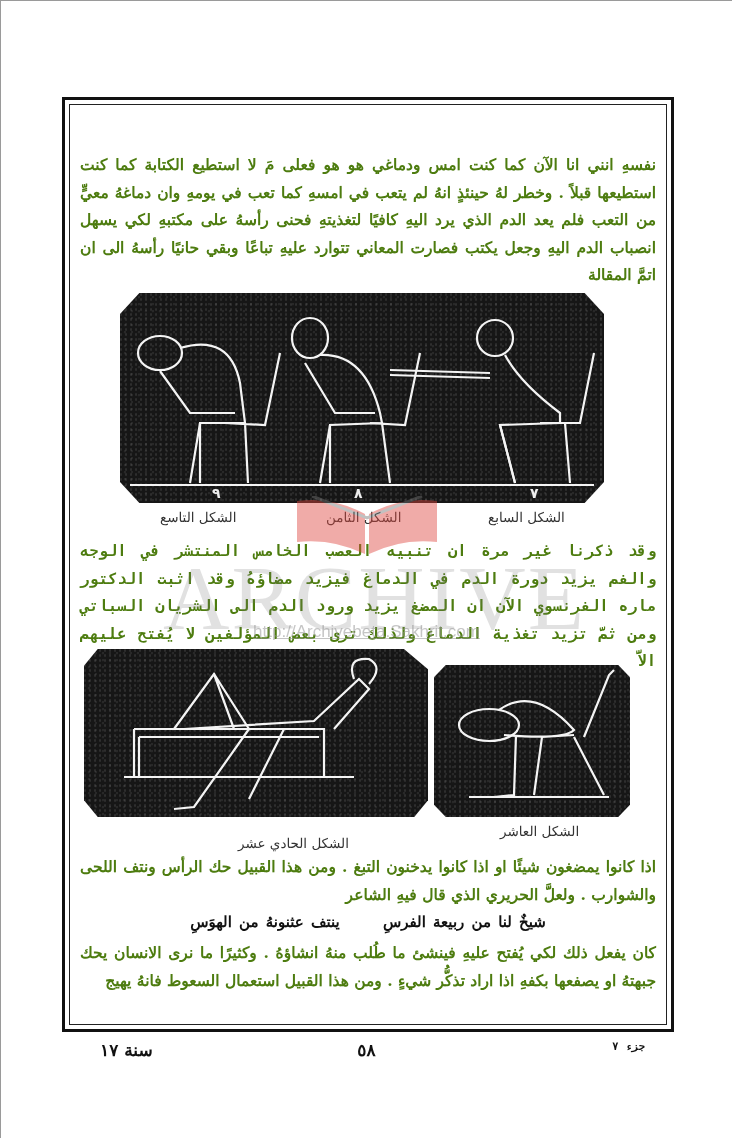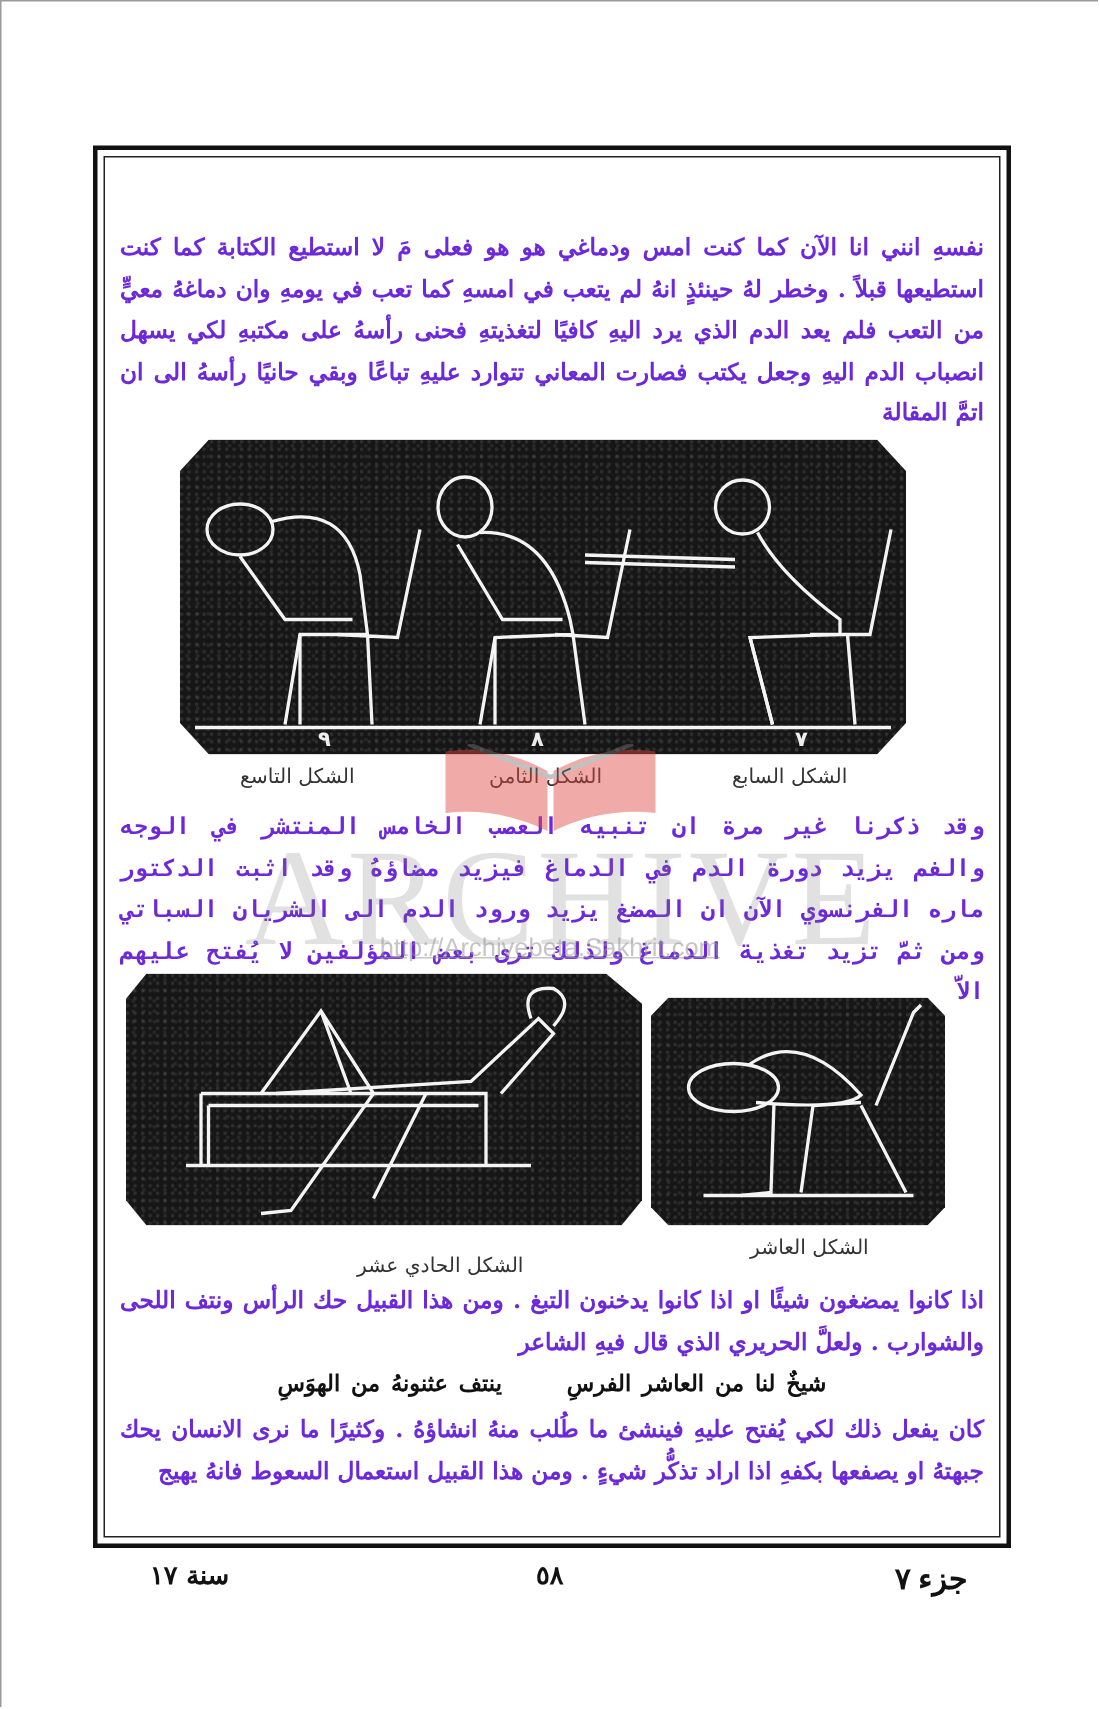--- a/index.html
+++ b/index.html
@@ -11,21 +11,21 @@
            border:3px solid #111; }
   .frame-inner { position:absolute; left:4px; top:4px; right:4px; bottom:4px;
            border:1px solid #222; }
   .header { position:absolute; left:0; right:0; top:0; height:38px; }
   .hdr-title { position:absolute; left:0; right:0; top:8px; text-align:center;
            font-size:19px; font-family:"DejaVu Serif", serif; }
   .hdr-page { position:absolute; left:22px; top:8px; font-size:18px; font-family:"DejaVu Serif", serif; }
   .hdr-rule { position:absolute; left:8px; right:8px; top:40px; border-top:1.5px solid #222; }
   .para { position:absolute; left:10px; right:10px; direction:rtl; text-align:justify;
           text-align-last:right; font-family:"DejaVu Serif", serif; font-size:15.5px;
-          line-height:27.5px; font-weight:bold; color:#6d28d9; }
+          line-height:27.5px; font-weight:bold; color:#4d7c0f; }
   .para.p1 { top:46px; }
   .para.p2 { top:434px;font-family:Liberation Mono, monospace; }
   .para.p3 { top:748px; }
   .verse { position:absolute; left:0; right:0; top:808px; text-align:center; direction:rtl;
            font-family:"DejaVu Serif", serif; font-size:15px; font-weight:bold; word-spacing:2px; }
   .verse span { margin:0 18px; }
   .para.p4 { top:834px; }
   .panel { position:absolute; background:#161616;
            background-image:
              radial-gradient(circle at 20% 30%, rgba(255,255,255,0.10) 0 1px, transparent 1.5px),
@@ -34,21 +34,21 @@
   .panel-top { left:50px; top:188px; width:484px; height:210px;
            clip-path:polygon(4% 0,96% 0,100% 10%,100% 90%,96% 100%,4% 100%,0 90%,0 10%); }
   .panel-left { left:14px; top:544px; width:344px; height:168px;
            clip-path:polygon(4% 0,93% 0,100% 12%,100% 90%,96% 100%,4% 100%,0 90%,0 10%); }
   .panel-right { left:364px; top:560px; width:196px; height:152px;
            clip-path:polygon(6% 0,94% 0,100% 8%,100% 92%,94% 100%,6% 100%,0 92%,0 8%); }
   .panel svg { position:absolute; left:0; top:0; width:100%; height:100%; }
   .fignum { position:absolute; bottom:2px; color:#eee; font-size:14px; font-weight:bold; }
   .cap { position:absolute; font-family:"DejaVu Serif", serif; font-size:13.5px; color:#333; direction:rtl; }
   .footer { position:absolute; left:0; right:0; top:1040px; height:30px; }
-  .foot-issue { position:absolute; right:88px; top:0; font-size:20px; font-weight:bold; direction:rtl; font-family:Liberation Serif, serif; }
+  .foot-issue { position:absolute; right:88px; top:0; font-size:11px; font-weight:bold; direction:rtl; font-family:Liberation Mono, monospace; }
   .foot-num { position:absolute; left:0; right:0; top:0; text-align:center; font-size:17px; font-weight:bold; font-family:"DejaVu Serif", serif; }
   .foot-year { position:absolute; left:100px; top:0; font-size:17px; font-weight:bold; direction:rtl; font-family:"DejaVu Serif", serif; }
   .wm-logo { position:absolute; left:292px; top:496px; width:150px; height:60px; opacity:0.45; }
   .wm-text { position:absolute; left:16px; right:0; top:545px; text-align:center; font-family:"Liberation Serif", serif;
              font-size:92px; color:rgba(120,120,120,0.22); letter-spacing:2px; }
   .wm-url { position:absolute; left:0; right:0; top:622px; text-align:center; font-family:"Liberation Sans", sans-serif;
              font-size:17px; color:rgba(150,150,150,0.55);text-decoration:underline; }
 </style>
 </head>
 <body>
@@ -107,21 +107,21 @@
         <path d="M140 72 L170 130 M150 72 L175 10 L180 5"></path>
       </svg>
     </div>
 
     <div class="cap" style="left:168px; top:718px;margin-top:12px;">الشكل الحادي عشر</div>
     <div class="cap" style="left:430px; top:718px;">الشكل العاشر</div>
 
     <div class="para p3">اذا كانوا يمضغون شيئًا او اذا كانوا يدخنون التبغ . ومن هذا القبيل حك الرأس ونتف اللحى والشوارب . ولعلَّ الحريري الذي قال فيهِ الشاعر</div>
 
     <div class="verse">
-      <span>شيخٌ لنا من العاشر الفرسِ</span>
+      <span>شيخٌ لنا من ربيعة الفرسِ</span>
       <span>ينتف عثنونهُ من الهوَسِ</span>
     </div>
 
     <div class="para p4">كان يفعل ذلك لكي يُفتح عليهِ فينشئ ما طُلب منهُ انشاؤهُ . وكثيرًا ما نرى الانسان يحك جبهتهُ او يصفعها بكفهِ اذا اراد تذكُّر شيءٍ . ومن هذا القبيل استعمال السعوط فانهُ يهيج</div>
 
   </div>
 </div>
 
 <svg class="wm-logo" viewBox="0 0 150 60">
   <path d="M5 5 Q40 0 73 18 L73 58 Q40 42 5 46 Z" fill="#e0473f"></path>

